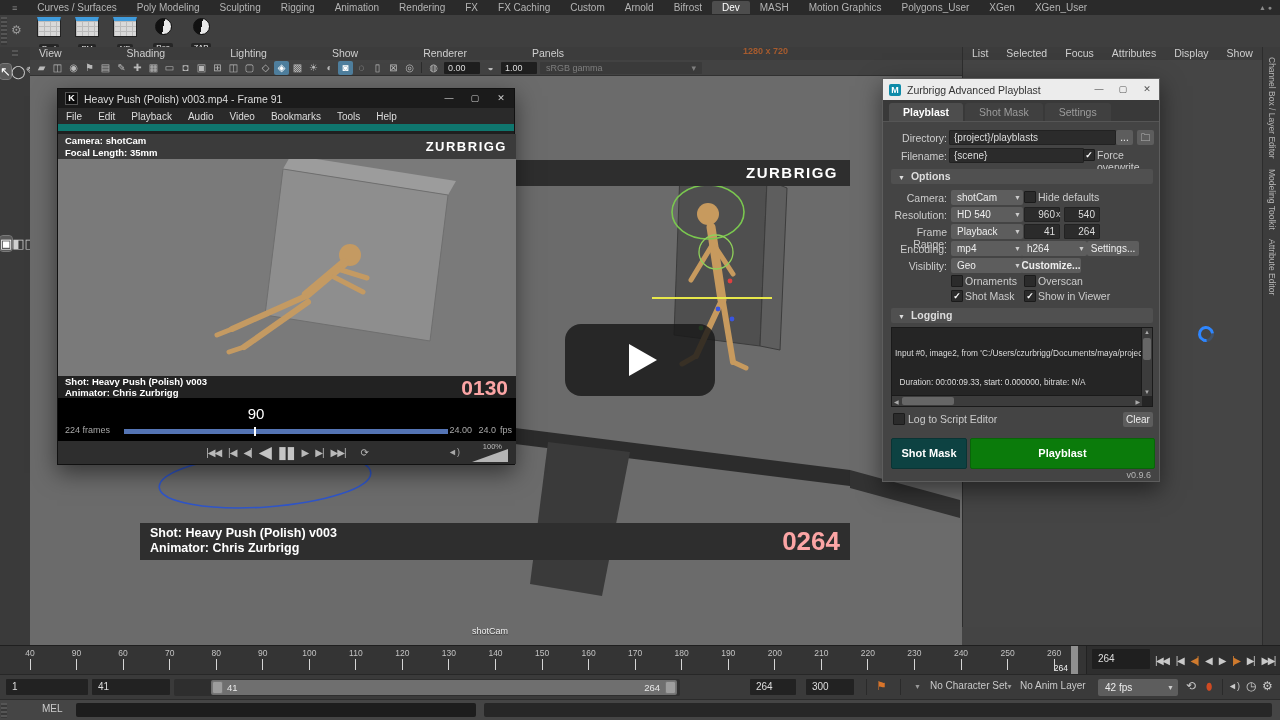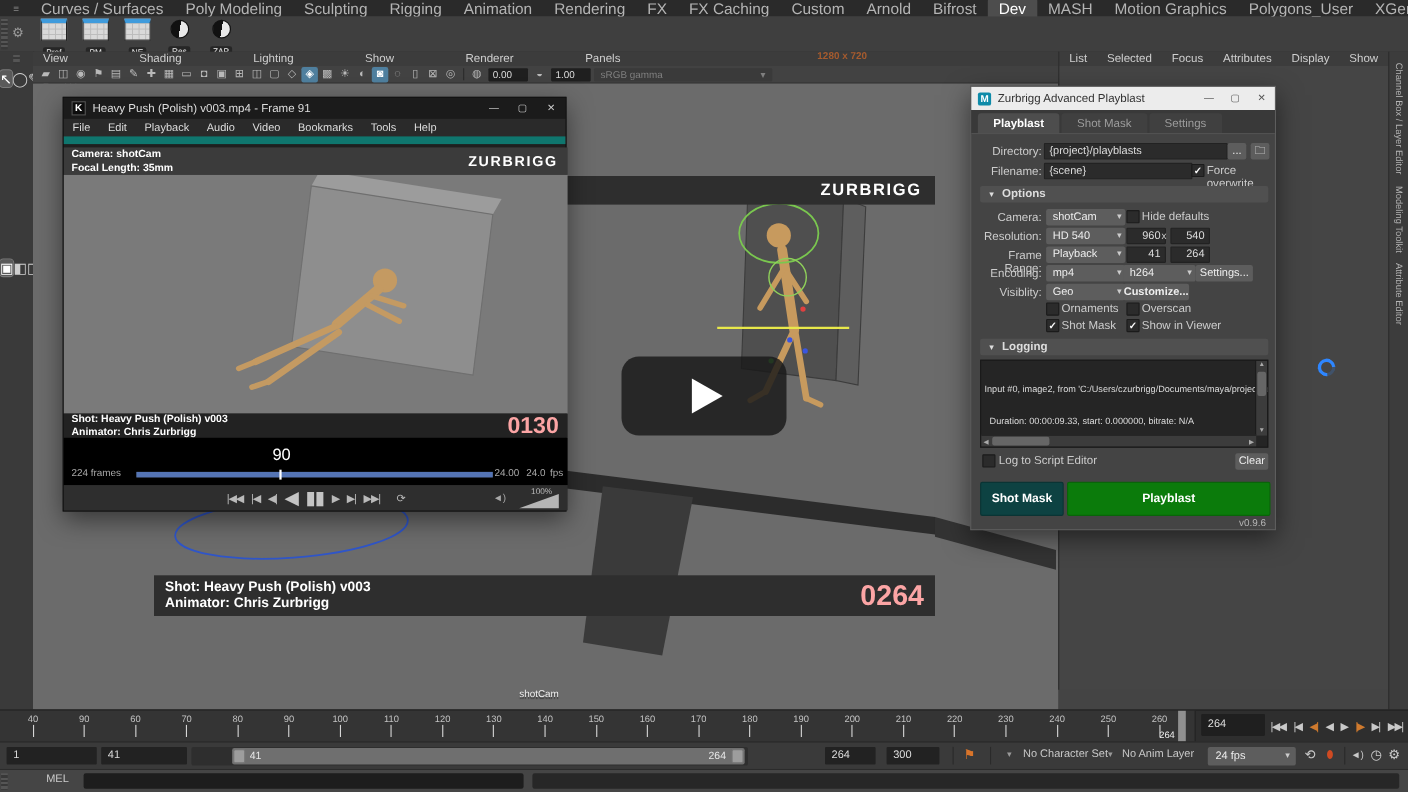--- a/index.html
+++ b/index.html
@@ -1,21 +1,21 @@
 <!DOCTYPE html>
 <html><head>
 <meta charset="utf-8">
 <style>
   html,body{margin:0;padding:0;background:#222;}
   #root{position:relative;width:1280px;height:720px;background:#444;overflow:hidden;
         font-family:"Liberation Sans",sans-serif;color:#ccc;-webkit-font-smoothing:antialiased;}
   .abs{position:absolute;}
   
   .shelf-tabs{position:absolute;left:0;top:0;width:1280px;height:15px;background:#2a2a2a;display:flex;align-items:center;}
-  .stab{font-size:14px;color:#b4b4b4;padding:1px 10px;cursor:default;white-space:nowrap;}
+  .stab{font-size:10px;color:#b4b4b4;padding:1px 10px;cursor:default;white-space:nowrap;}
   .stab.active{background:#4d4d4d;color:#fff;border-radius:2px 2px 0 0;}
   .mini-ic{color:#8a8a8a;font-size:9px;padding:0 10px 0 12px;}
   
   .shelf-row{position:absolute;left:0;top:15px;width:1280px;height:32px;background:#3f3f3f;border-bottom:1px solid #2e2e2e;}
   .grip{position:absolute;width:6px;background:repeating-linear-gradient(#555 0 2px,#383838 2px 4px);}
   .shelf-btn{position:absolute;top:2px;width:34px;text-align:center;}
   .winic{width:22px;height:15px;margin:0 auto;background:#d9d9d9;border:1px solid #222;border-top:4px solid #3f9bdc;
          background-image:linear-gradient(#bbb 1px,transparent 1px),linear-gradient(90deg,#bbb 1px,transparent 1px);background-size:6px 5px;}
   .yinyang{width:15px;height:15px;margin:1px auto;border-radius:50%;border:1px solid #111;background:linear-gradient(100deg,#111 50%,#e8e8e8 50%);}
   .shelf-lbl{display:inline-block;margin-top:1px;font-size:7.5px;color:#eee;background:#262626;border-radius:2px;padding:0 3px;line-height:9px;}
@@ -611,21 +611,21 @@
     <span class="rfield" style="left:750px;width:40px;">264</span>
     <span class="rfield" style="left:806px;width:42px;">300</span>
     <span class="vsep" style="left:866px;"></span>
     <span class="rico" style="left:876px;color:#d8742a;">⚑</span>
     <span class="vsep" style="left:900px;"></span>
     <span class="rdd-ar" style="left:914px;">▼</span>
     <span class="rtxt" style="left:930px;">No Character Set</span>
     <span class="rdd-ar" style="left:1006px;">▼</span>
     <span class="rtxt" style="left:1020px;">No Anim Layer</span>
     <div class="fpsdd">
-      <span>24 fps</span><span class="ar">▼</span>
+      <span>42 fps</span><span class="ar">▼</span>
     </div>
     <span class="rico" style="left:1186px;">⟲</span>
     <span class="rico" style="left:1206px;color:#cf4a22;font-size:10px;top:6px;">⬮</span>
     <span class="vsep" style="left:1222px;"></span>
     <span class="rico" style="left:1228px;font-size:9px;top:6px;">◄)</span>
     <span class="rico" style="left:1246px;">◷</span>
     <span class="rico" style="left:1262px;">⚙</span>
   </div>
 
   <div class="mrow">

